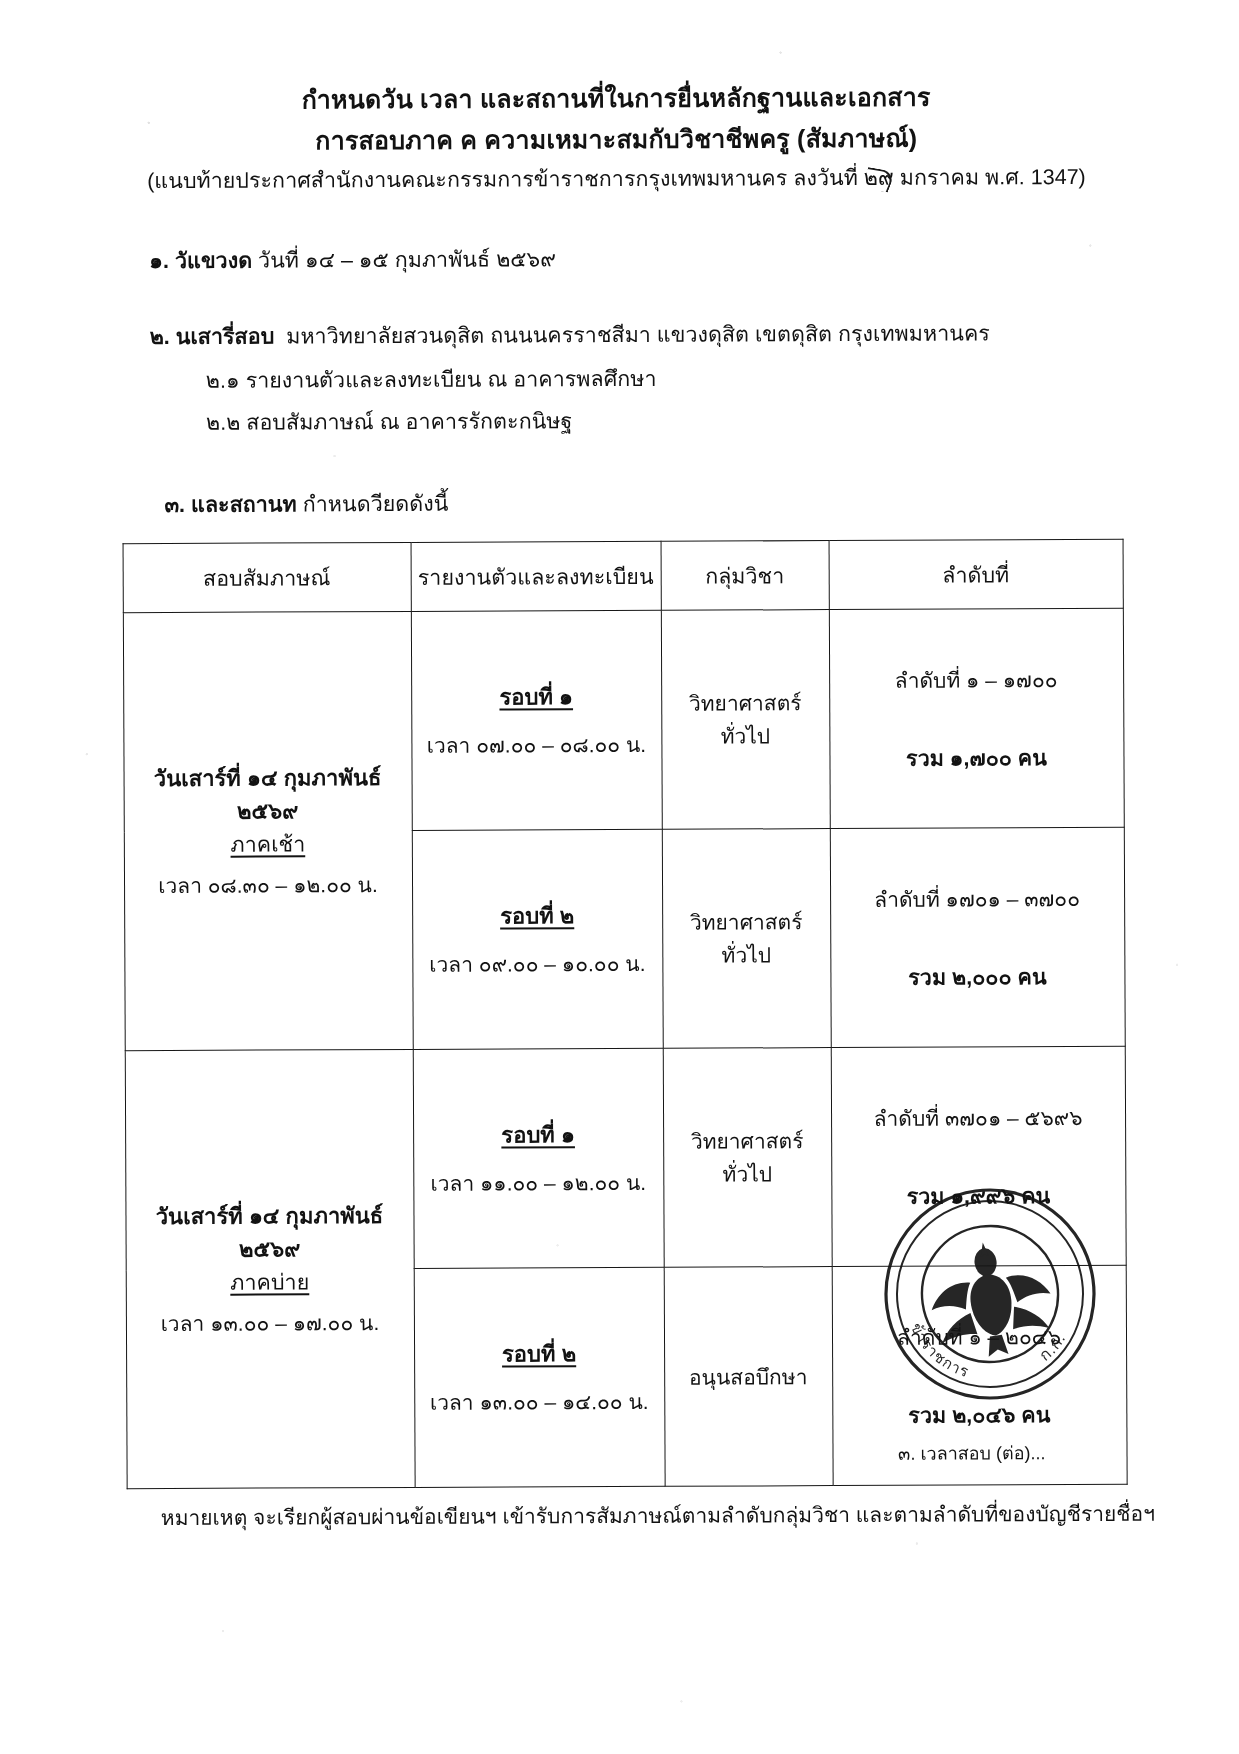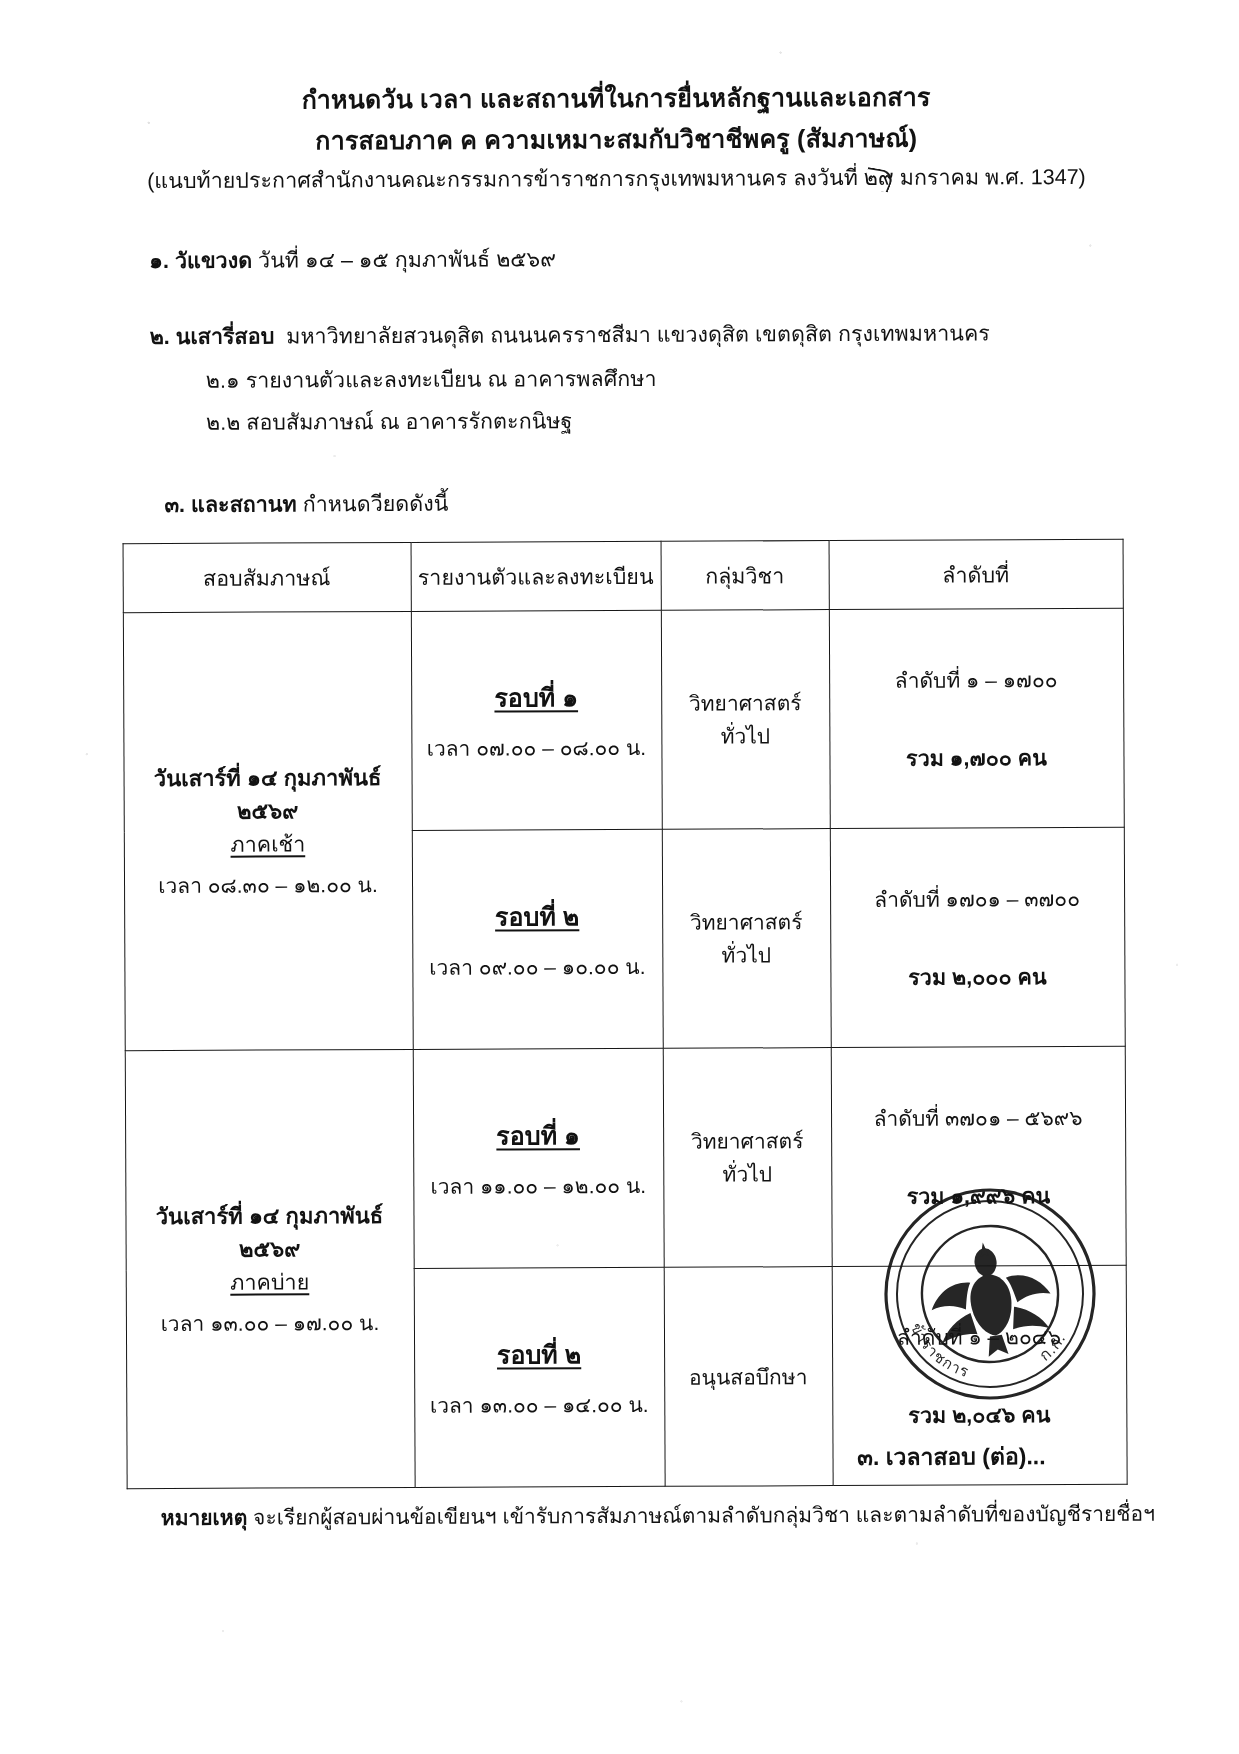--- a/index.html
+++ b/index.html
@@ -127,21 +127,21 @@
   col.c3 { width: 168px; }
   col.c4 { width: 294px; }
 
   .cell-session { line-height: 1.45; }
   .round-label {
     font-weight: bold;
     text-decoration: underline;
     text-underline-offset: 4px;
     display: inline-block;
     margin-bottom: 14px;
-    font-size: 25px;
+    font-size: 22px;
   }
   .round-time { display: block; font-size: 21px; }
 
   .cell-left-date {
     font-weight: bold;
     font-size: 22px;
     display: block;
     line-height: 1.5;
   }
   .cell-left-part {
@@ -169,28 +169,27 @@
   td.tall-b { height: 206px; }
 
   
   .note {
     margin-top: 12px;
     padding-left: 158px;
     font-size: 21px;
     line-height: 1.6;
     white-space: nowrap;
   }
-  .note-key { font-weight: bold; }
+  .note-key { font-weight: normal; }
 
   .continued {
     position: absolute;
     right: 196px;
     top: 1440px;
-    font-size: 23px;
-    font-weight: bold;
+    font-size: 18px;
   }
 
   
   .seal {
     position: absolute;
     left: 880px;
     top: 1184px;
     width: 220px;
     height: 220px;
     z-index: 30;

